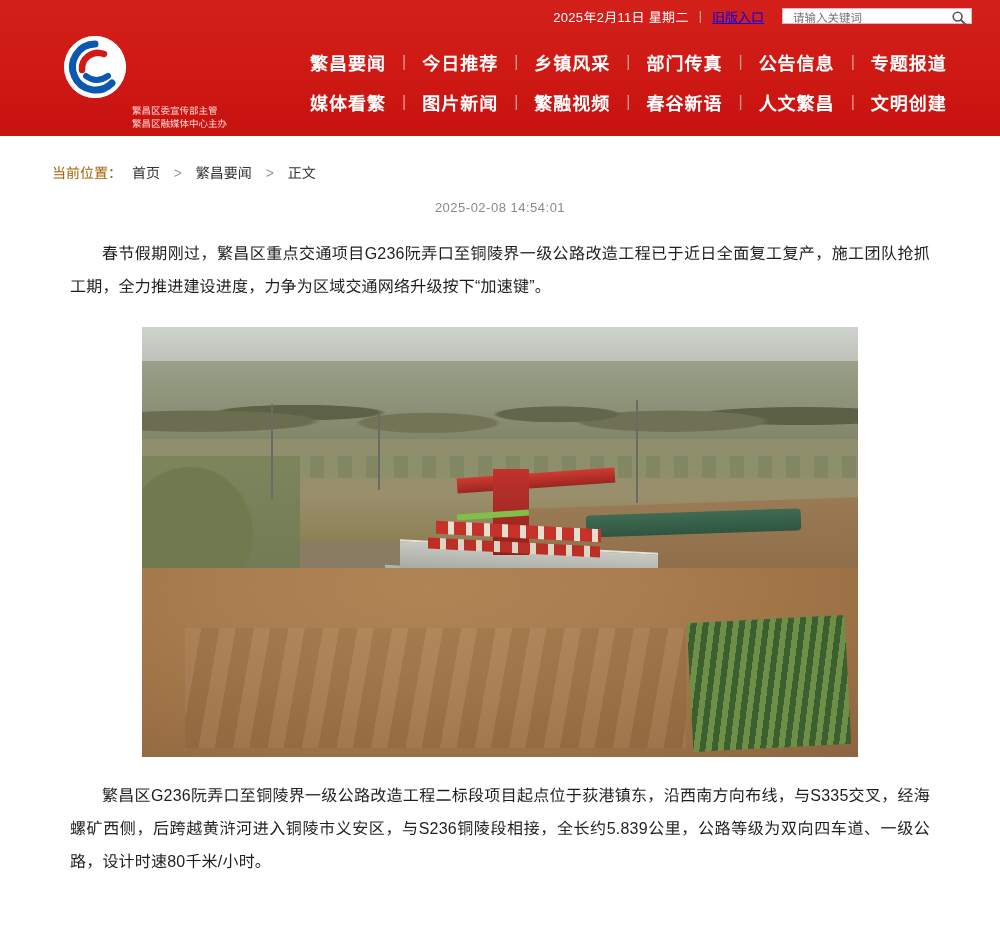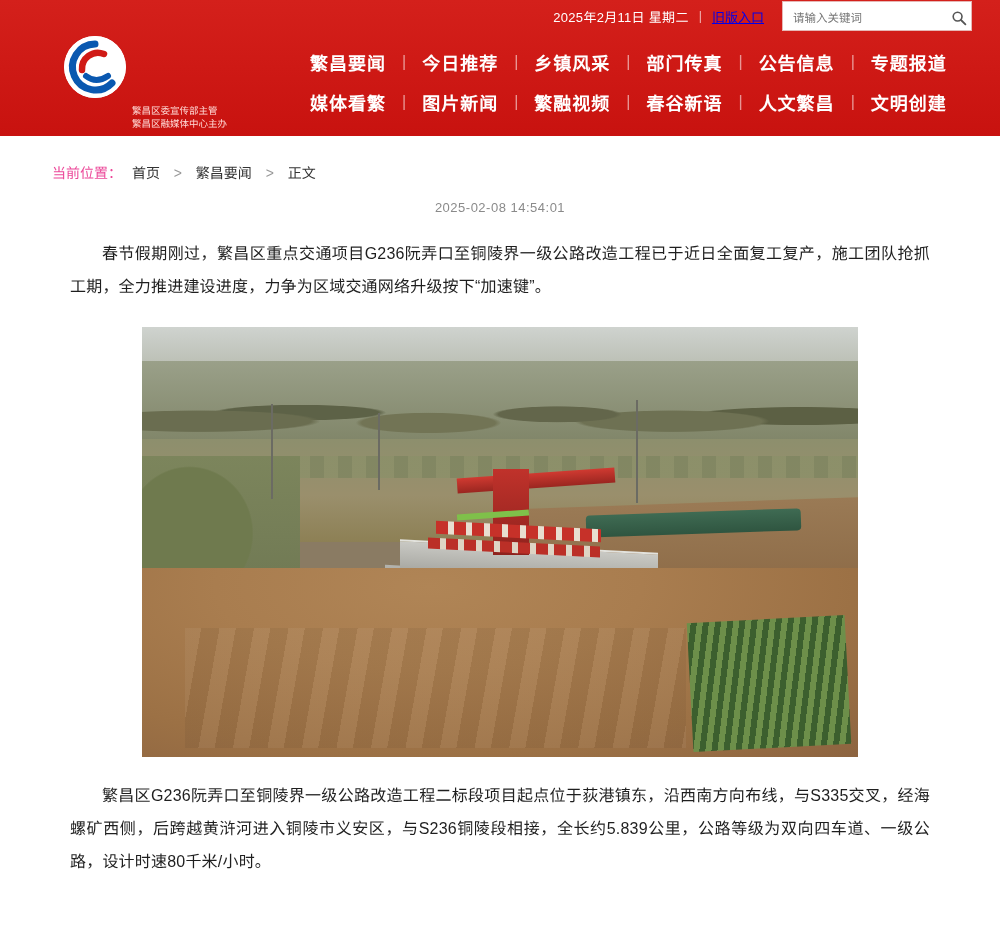--- a/index.html
+++ b/index.html
@@ -31,21 +31,21 @@
   }
   .topbar .date {
     font-weight: normal;
     letter-spacing: .3px;
     font-size: 13px;
   }
   .topbar .sep { margin: 0 10px; opacity: .65; }
   .topbar .oldlink { font-size: 13px; font-family: Liberation Mono, monospace; }
   .searchbox {
     margin-left: 18px;
-    width: 190px; height: 30px;
+    width: 190px; height: 16px;
     background: #fff;
     border: 1px solid #e6b7b5;
     display: flex; align-items: center;
     padding: 4px 4px 0 8px;
   }
   .searchbox input {
     border: 0; outline: 0;
     flex: 1;
     font-size: 11.5px;
     color: #999;
@@ -123,21 +123,21 @@
     font-weight: normal;
     font-size: 16px;
   }
 
   
   .crumb {
     padding: 26px 0 0 52px;
     font-size: 14px;
     color: #333;
   }
-  .crumb .label { color: #ec4899; margin-top: 12px; }
+  .crumb .label { color: #a16207; margin-top: 12px; }
   .crumb a { color: #333; text-decoration: none; margin: 0 6px; }
   .crumb .arrow { color: #999; margin: 0 4px; }
 
   
   .article { padding: 0 70px; }
   .title {
     text-align: center;
     font-size: 23px;
     font-weight: bold;
     color: #1a1a1a;

